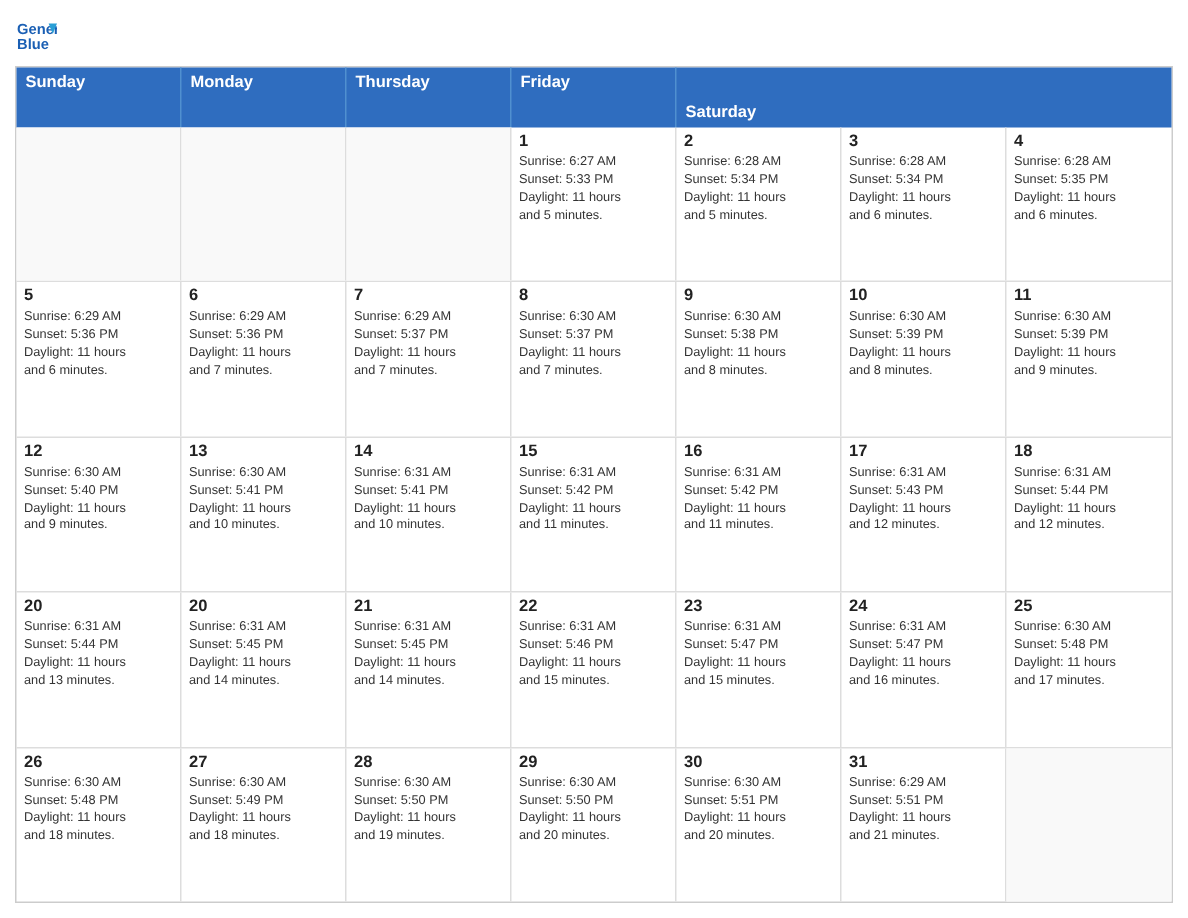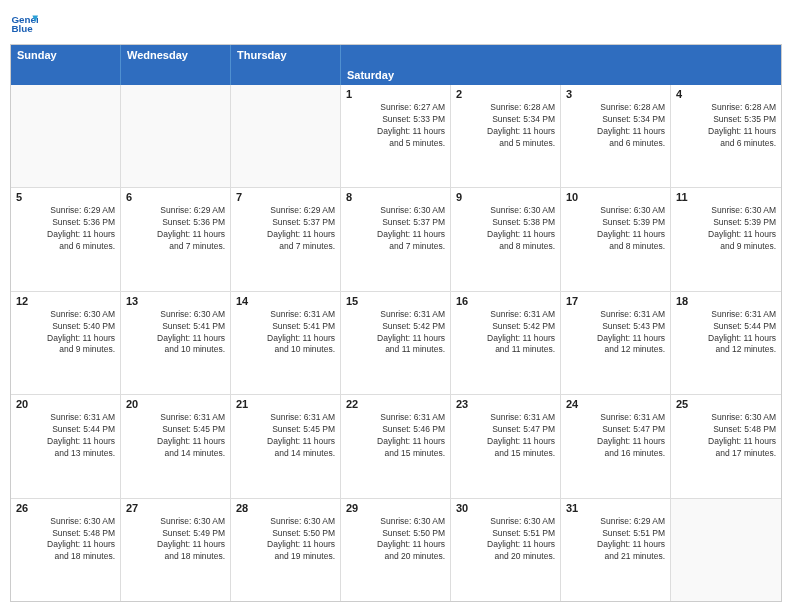--- a/index.html
+++ b/index.html
@@ -92,21 +92,20 @@
       font-size: 11px;
       font-weight: bold;
       color: #222;
       margin-bottom: 2px;
       display: block;
     }
     .cell-info {
       font-size: 8.5px;
       color: #333;
       line-height: 1.4;
-      text-align: right;
     }
   </style>
 </head>
 <body>
 
 <div class="page">
   <div class="header">
     <div class="logo">
       <svg class="logo-icon" viewBox="0 0 40 40">
         <text x="2" y="18" font-size="14" font-weight="bold" fill="#1a5fb4" font-family="Arial">General</text>
@@ -116,22 +115,23 @@
     </div>
     <div class="title-block">
       <h1></h1>
       <h2></h2>
     </div>
   </div>
 
   <div class="calendar">
     <div class="cal-header">
     <div class="cal-header-cell">Sunday</div>
-        <div class="cal-header-cell">Wednesday</div>
+        <div class="cal-header-cell">Monday</div>
         <div class="cal-header-cell">Thursday</div>
+        <div class="cal-header-cell">Friday</div>
         <div class="cal-header-cell">Saturday</div>
       </div>
     <div class="cal-body">
     <div class="cal-row">
           <div class="cal-cell empty"></div>
           <div class="cal-cell empty"></div>
           <div class="cal-cell empty"></div>
           <div class="cal-cell">
             <span class="day-num">1</span>
             <div class="cell-info" style="white-space: pre-line;">Sunrise: 6:27 AM

